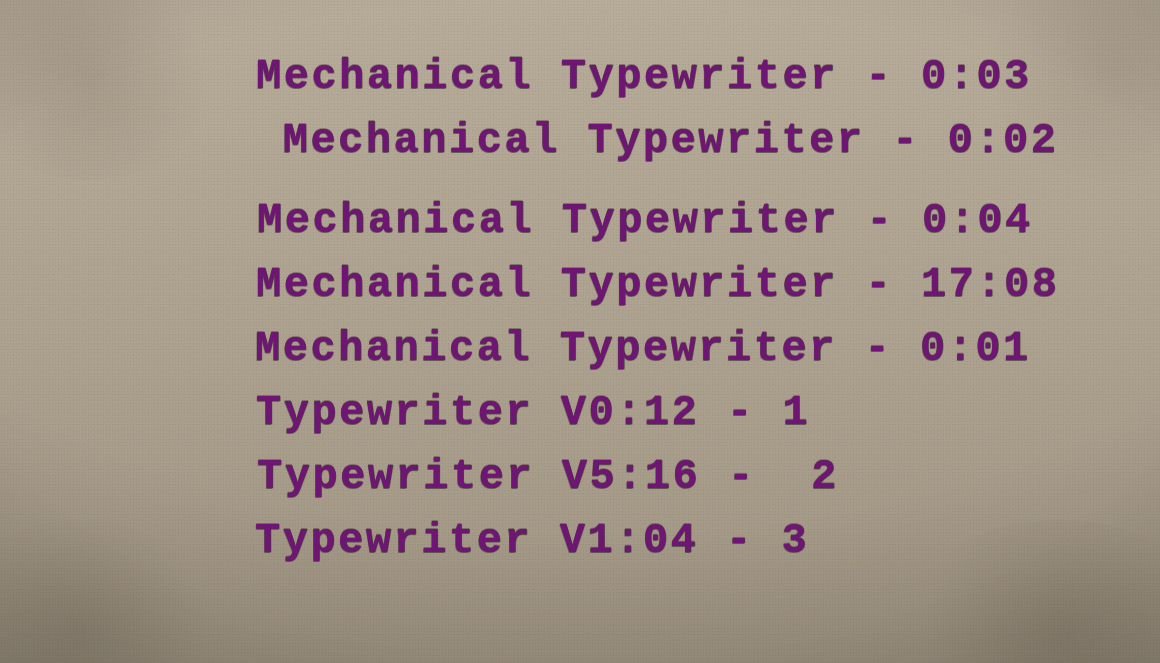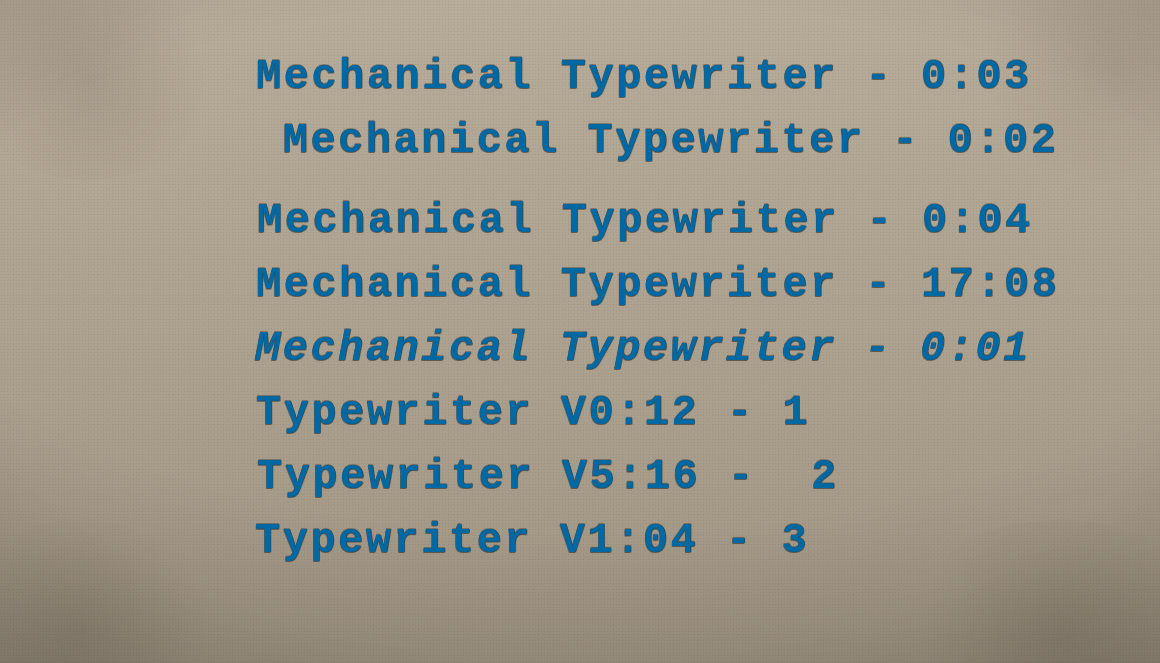--- a/index.html
+++ b/index.html
@@ -49,38 +49,38 @@
     flex-direction: column;
     gap: 22px;
     z-index: 1;
   }
 
   .line {
     font-size: 42px;
     line-height: 1;
     letter-spacing: 2.5px;
     font-weight: 600;
-    color: #0369a1;
+    color: #701a75;
     white-space: pre;
     
     text-shadow:
        0.6px  0.0px 0 rgba(40,38,35,0.55),
       -0.4px  0.6px 0 rgba(40,38,35,0.45),
        0.0px -0.6px 0 rgba(40,38,35,0.35),
        0.8px  0.8px 0 rgba(40,38,35,0.18);
     filter: blur(0.25px) contrast(1.05);
     transform: translateZ(0);
   }
 
   
   .line:nth-child(1) { transform: translateX(0px)   skewX(-0.2deg); }
   .line:nth-child(2) { transform: translateX(-1px)  skewX( 0.1deg); text-align: right; }
   .line:nth-child(3) { transform: translateX(1px)   skewX(-0.1deg); margin-top: 16px; }
   .line:nth-child(4) { transform: translateX(0px)   skewX( 0.15deg);}
-  .line:nth-child(5) { transform: translateX(-1px)  skewX(-0.1deg); font-style: italic; }
+  .line:nth-child(5) { transform: translateX(-1px)  skewX(-0.1deg); }
   .line:nth-child(6) { transform: translateX(0px)   skewX( 0.1deg); }
   .line:nth-child(7) { transform: translateX(1px)   skewX(-0.15deg);}
   .line:nth-child(8) { transform: translateX(-1px)  skewX( 0.1deg); }
 
   
   .smudge {
     position: absolute;
     border-radius: 50%;
     pointer-events: none;
     mix-blend-mode: multiply;

